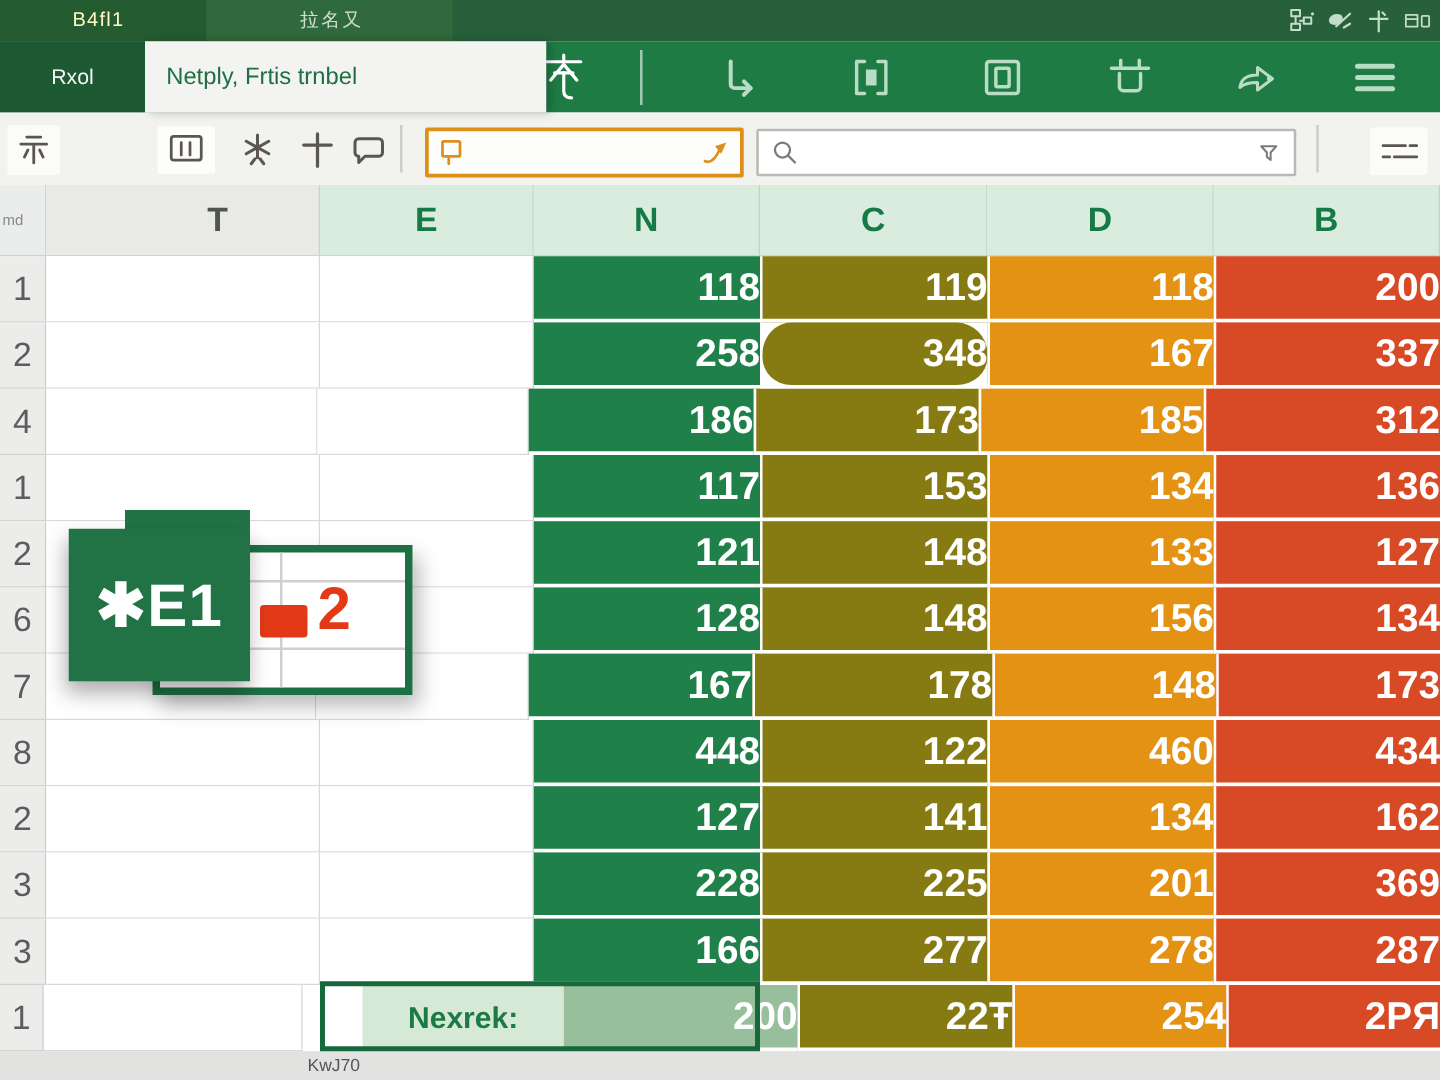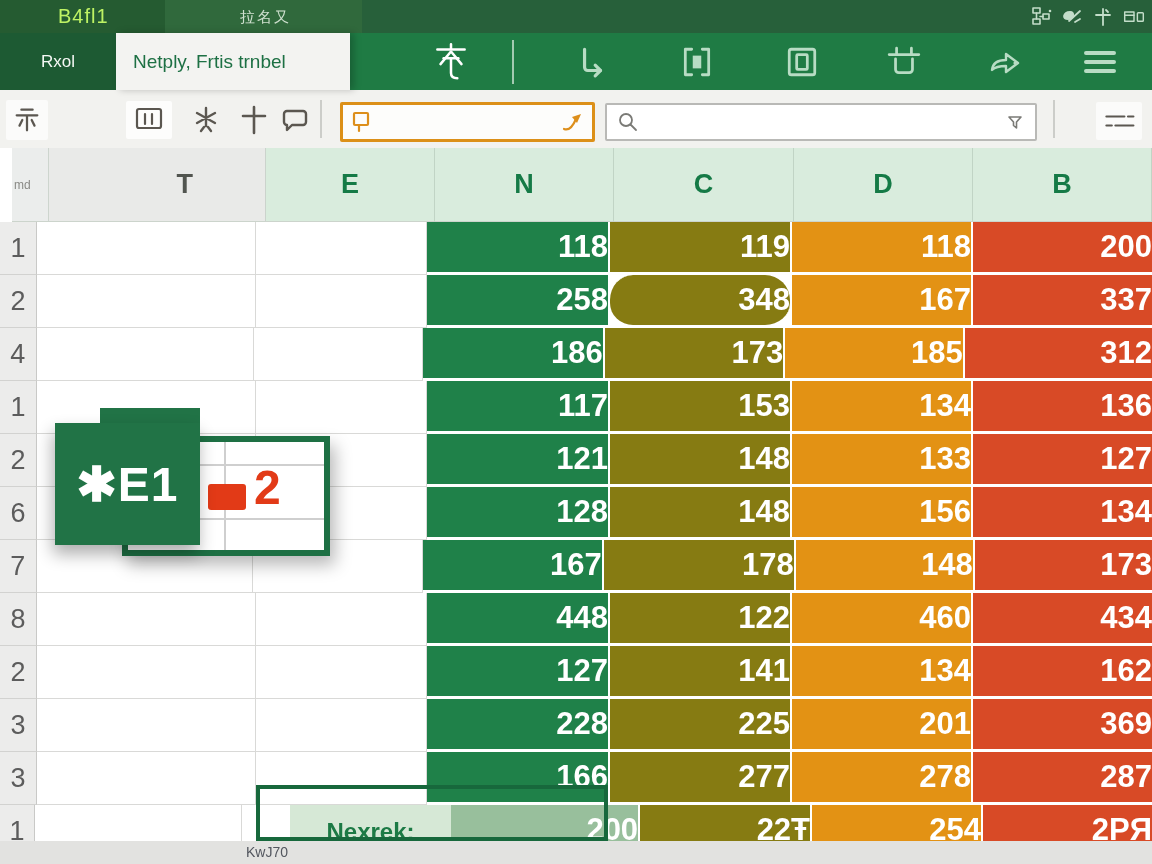--- a/index.html
+++ b/index.html
@@ -8,30 +8,30 @@
     position:relative; overflow:hidden;
     font-family:"Liberation Sans", sans-serif;
     background:#f2f2ef;
   }
   svg { display:block; }
 
   
   .topbar { position:absolute; left:0; top:0; width:1152px; height:33px; background:#27603a; }
   .topbar .patch-left  { position:absolute; left:0;   top:0; width:165px; height:33px; background:#255b31; }
   .topbar .patch-mid   { position:absolute; left:165px; top:0; width:197px; height:33px; background:#30693c; }
-  .topbar .t-left  { position:absolute; left:58px;  top:0; line-height:33px; color:#bef264; font-size:20px; letter-spacing:1px; }
+  .topbar .t-left  { position:absolute; left:58px;  top:0; line-height:33px; color:#fef9c3; font-size:16px; letter-spacing:1px; }
   .topbar .t-mid   { position:absolute; left:240px; top:0; line-height:33px; color:#cfe0cf; font-size:15px; letter-spacing:2px; }
   .topbar .ticons  { position:absolute; right:7px; top:6px; display:flex; gap:9px; }
   .topbar .ticons span { width:22px; height:22px; display:flex; align-items:center; justify-content:center; }
 
   
   .ribbon { position:absolute; left:0; top:33px; width:1152px; height:57px; background:#1f7b44; }
   .ribbon .appblk { position:absolute; left:0; top:0; width:116px; height:57px; background:#1d5a33;
                     display:flex; align-items:center; justify-content:center; color:#f5f8f5; font-size:17px; }
-  .ribbon .tab { position:absolute; left:116px; top:0; width:234px; height:57px; background:#f3f3f1;
+  .ribbon .tab { position:absolute; left:116px; top:0; width:321px; height:57px; background:#f3f3f1;
                  display:flex; align-items:center; padding-left:17px; color:#1d7044; font-size:19px;
                  box-shadow:4px 0 7px rgba(0,0,0,.22); z-index:2; }
   .ribbon .glyphbtn { position:absolute; left:430px; top:8px; width:42px; height:42px;
                       display:flex; align-items:center; justify-content:center; }
   .ribbon .rdiv { position:absolute; left:512px; top:7px; width:2px; height:44px; background:rgba(235,245,237,.65); }
   .ribbon .ricon { position:absolute; top:11px; width:36px; height:36px; display:flex; align-items:center; justify-content:center; }
 
   
   .toolbar { position:absolute; left:0; top:90px; width:1152px; height:58px; background:#f2f2ef; }
   .tbtn { position:absolute; display:flex; align-items:center; justify-content:center; border-radius:2px; }
@@ -47,21 +47,21 @@
   .searchbox { position:absolute; left:605px; top:13px; width:432px; height:38px; background:#ffffff;
                border:2px solid #b9b9b6; border-radius:2px; display:flex; align-items:center;
                justify-content:space-between; padding:0 10px; }
   .searchbox input { border:none; outline:none; flex:1; font-size:15px; height:28px;
                      font-family:"Liberation Sans", sans-serif; background:transparent; }
   .tb-div2 { position:absolute; left:1053px; top:10px; width:2px; height:38px; background:#cccdc9; }
   .tb-sort { left:1096px; top:12px; width:46px; height:38px; background:#fbfbfa; }
 
   
   .sheet { position:absolute; left:0; top:148px; width:1152px; height:693px; background:#ffffff; }
-  .hdr-row { display:flex; height:74px;margin-left:12px; }
+  .hdr-row { display:flex; height:57px; }
   .hcell { display:flex; align-items:center; justify-content:center;
            font-size:27px; font-weight:bold; border-right:1px solid rgba(150,170,152,.35);
            border-bottom:1px solid #ccd4cc; }
   .h-corner { background:#ebedec; color:#8a8a86; font-size:12px; font-weight:normal; justify-content:flex-start; padding-left:2px; }
   .h-plain  { background:#e9eae8; color:#51554f; padding-left:56px; }
   .h-green  { background:#d9ecdd; color:#157a46; }
   .grow { display:flex; height:53px; }
   .gcell { display:flex; align-items:center; }
   .numcell { background:#ececeb; color:#5c5c5c; font-size:27px; justify-content:center;
              border-right:1.5px solid #c9c9c7; border-bottom:1.5px solid #d2d2d0; }

